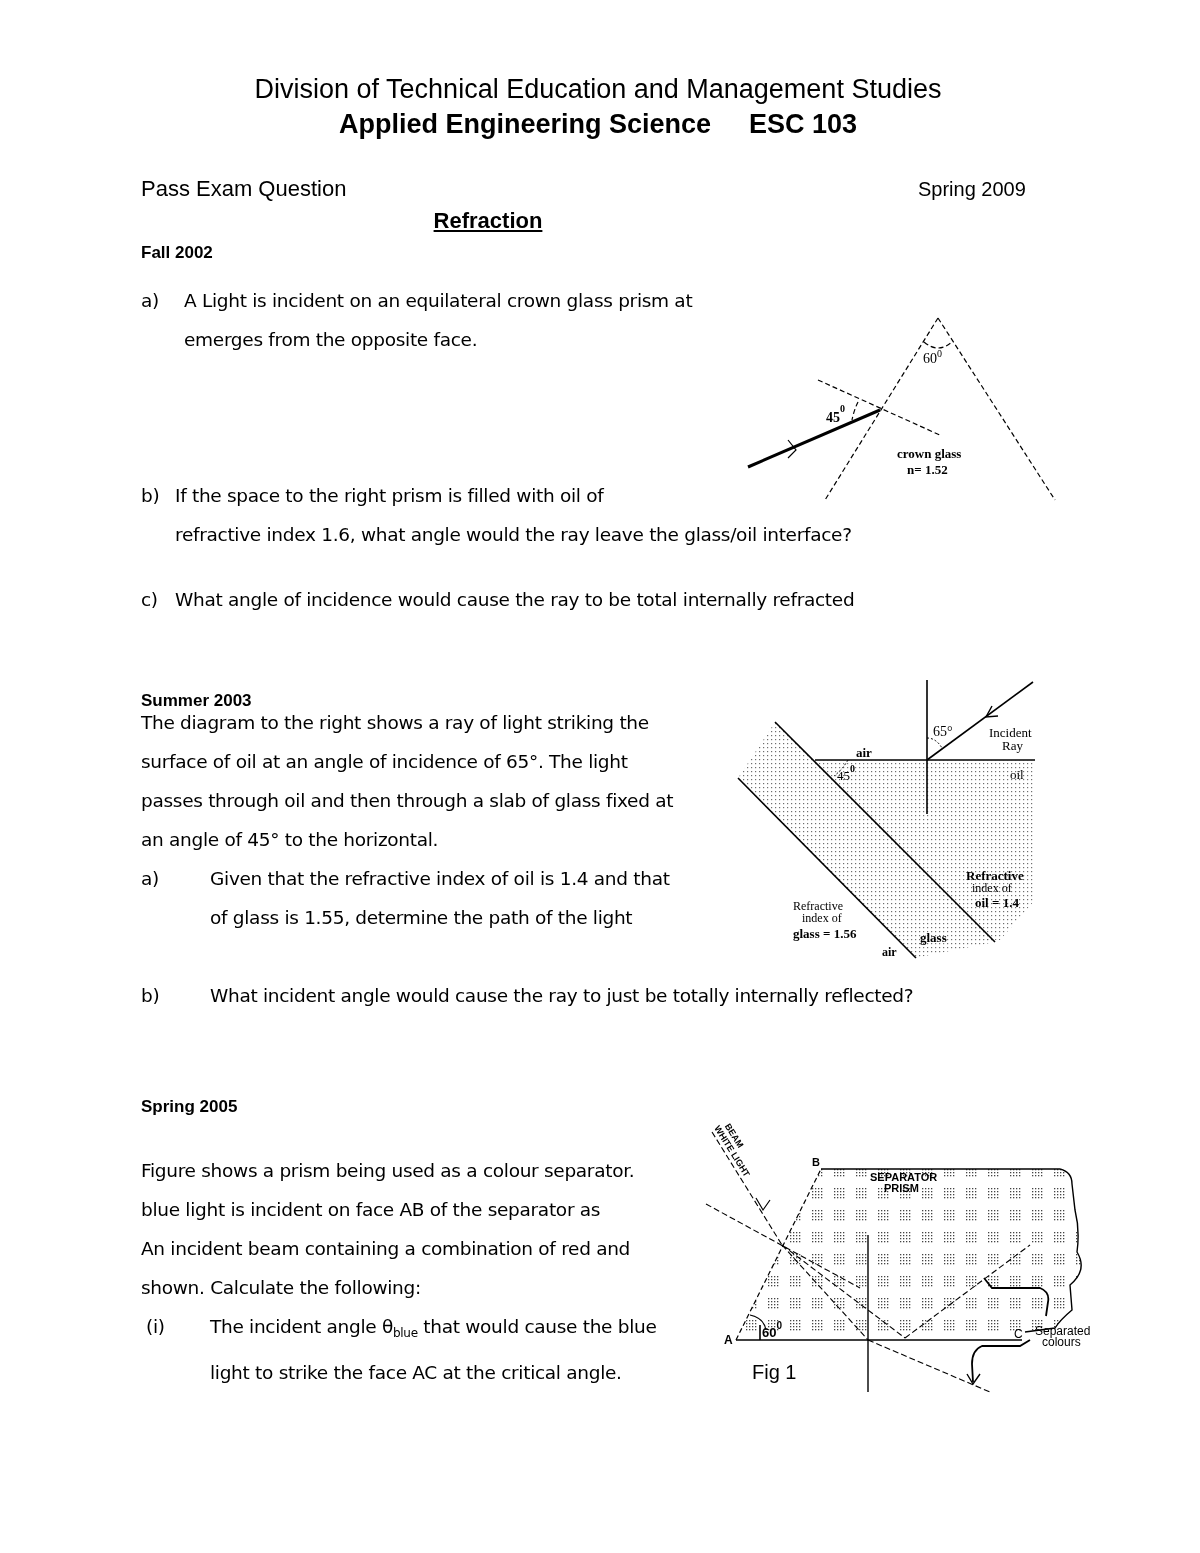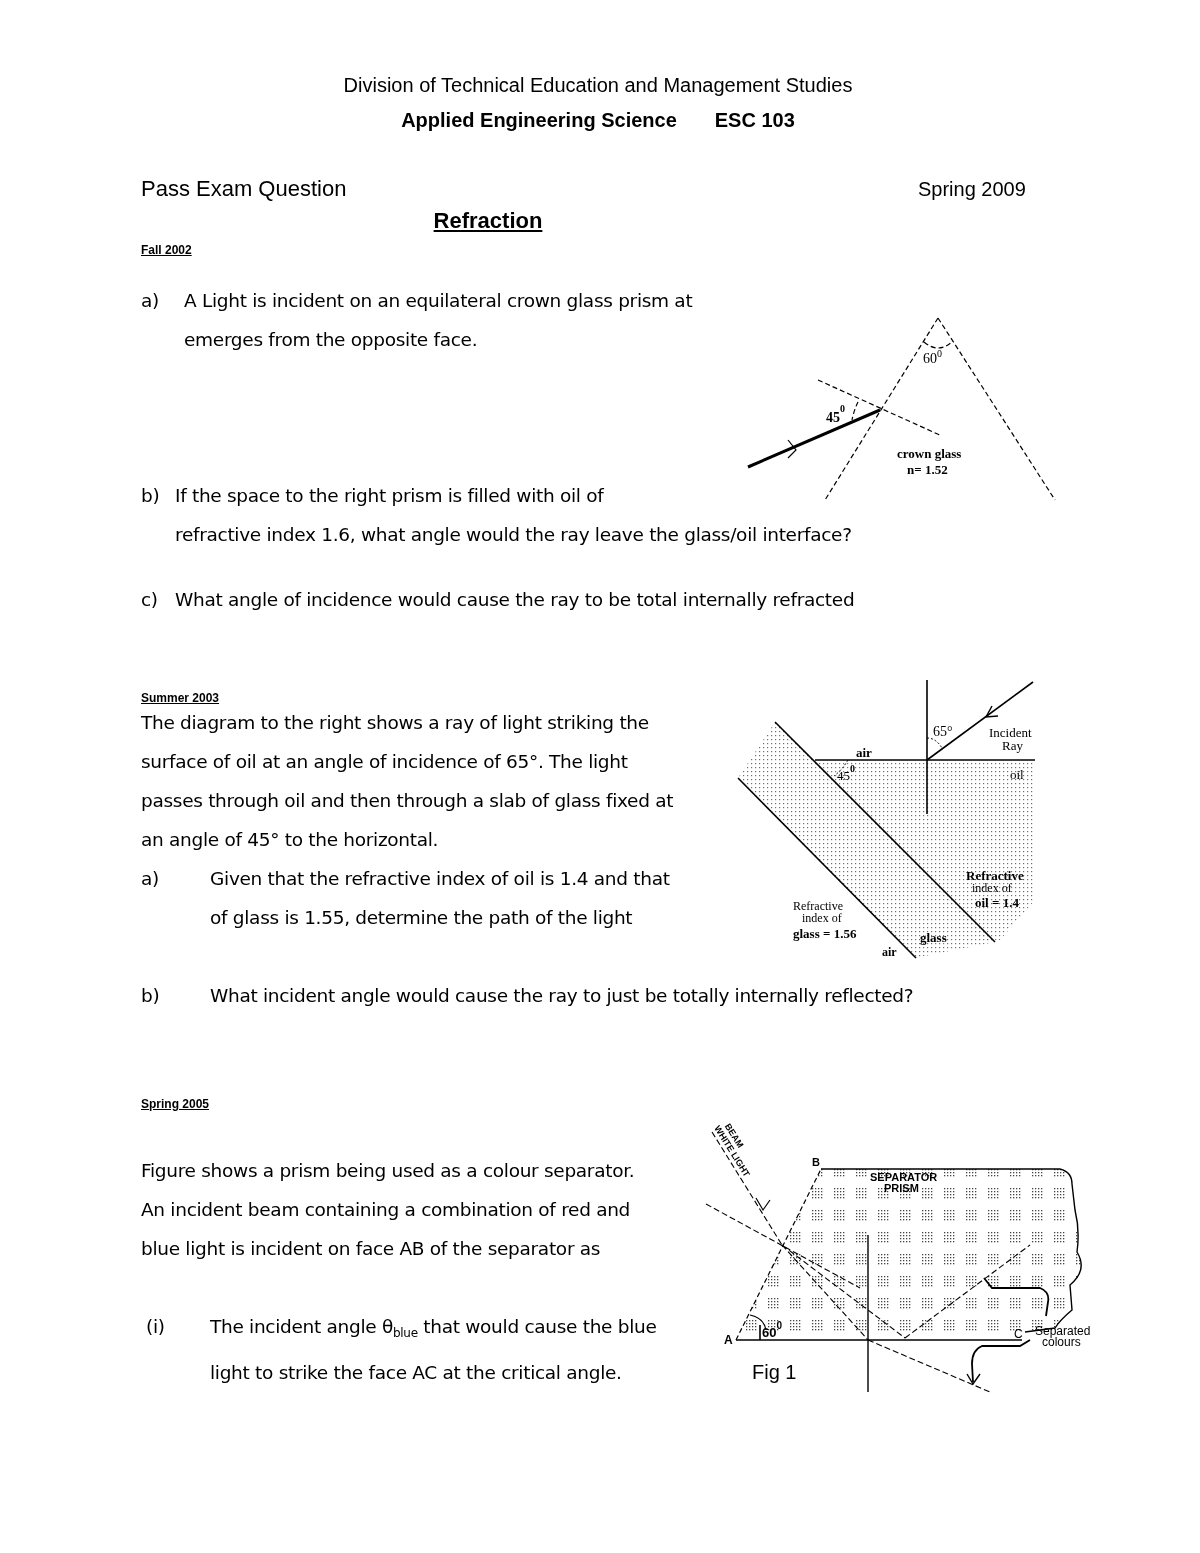--- a/index.html
+++ b/index.html
@@ -1,20 +1,20 @@
 <!DOCTYPE html>
 <html><head>
 <meta charset="utf-8">
 <style>
   html, body { margin: 0; padding: 0; background: #ffffff; }
   body { width: 1200px; height: 1553px; position: relative; overflow: hidden; color: #000; }
   .abs { position: absolute; }
-  .hdr { font-family: "Liberation Sans", sans-serif; font-size: 20px; left: 0; width: 1196px; text-align: center; }
+  .hdr { font-family: "Liberation Sans", sans-serif; font-size: 27px; left: 0; width: 1196px; text-align: center; }
   .hdr-bold { font-weight: bold; }
-  .sect { font-family: "Liberation Sans", sans-serif; font-weight: bold; font-size: 12px; text-decoration: underline; }
+  .sect { font-family: "Liberation Sans", sans-serif; font-weight: bold; font-size: 17px; }
   .body-t { font-family: "DejaVu Sans", sans-serif; font-size: 18.5px; line-height: 39px; white-space: nowrap; letter-spacing: -0.3px; }
   .sub { font-size: 12px; vertical-align: -4px; }
   .title-underline { text-decoration: underline; font-weight: bold; }
   svg text { font-family: "Liberation Serif", serif; }
   svg .lbl-sans { font-family: "Liberation Sans", sans-serif; }
 </style>
 </head>
 <body>
 
 <div class="abs hdr" style="top:74px;">Division of Technical Education and Management Studies</div>
@@ -112,22 +112,23 @@
   <text x="72" y="252" font-size="12">index of</text>
   <text x="63" y="268" font-size="13" font-weight="bold">glass = 1.56</text>
   <text x="190" y="272" font-size="13" font-weight="bold">glass</text>
   <text x="152" y="286" font-size="12" font-weight="bold">air</text>
 </svg>
 
 <div class="abs sect" style="left:141px;top:1097px;">Spring 2005</div>
 
 <div class="abs body-t" style="left:141px;top:1151px;">
   <div>Figure shows a prism being used as a colour separator.</div>
+  <div>blue light is incident on face AB of the separator as</div>
   <div>An incident beam containing a combination of red and</div>
-  <div>blue light is incident on face AB of the separator as</div>
+  <div>shown. Calculate the following:</div>
 </div>
 <div class="abs body-t" style="left:146px;top:1307px;">
   <div><span style="display:inline-block;width:64px;">(i)</span><span>The incident angle θ</span><span class="sub">blue</span><span> that would cause the blue</span></div>
   <div style="padding-left:64px;">light to strike the face AC at the critical angle.</div>
 </div>
 
 <svg class="abs" style="left:700px;top:1120px;" width="400" height="280" viewBox="0 0 400 280">
   <defs>
     <pattern id="griddots" width="22" height="22" patternUnits="userSpaceOnUse">
       <g fill="#444">

